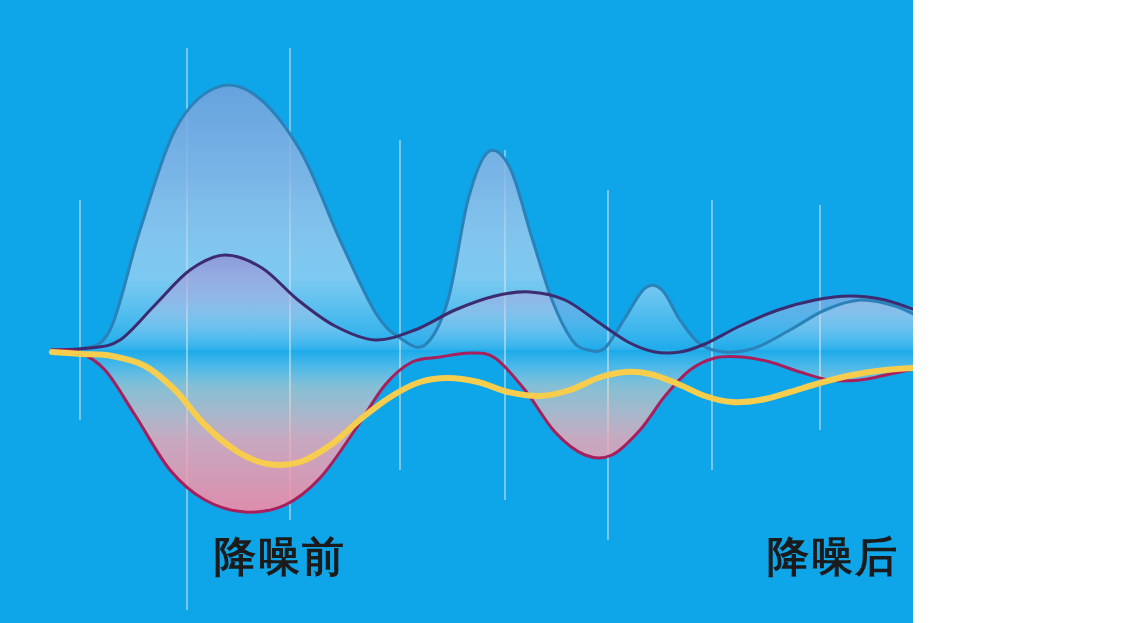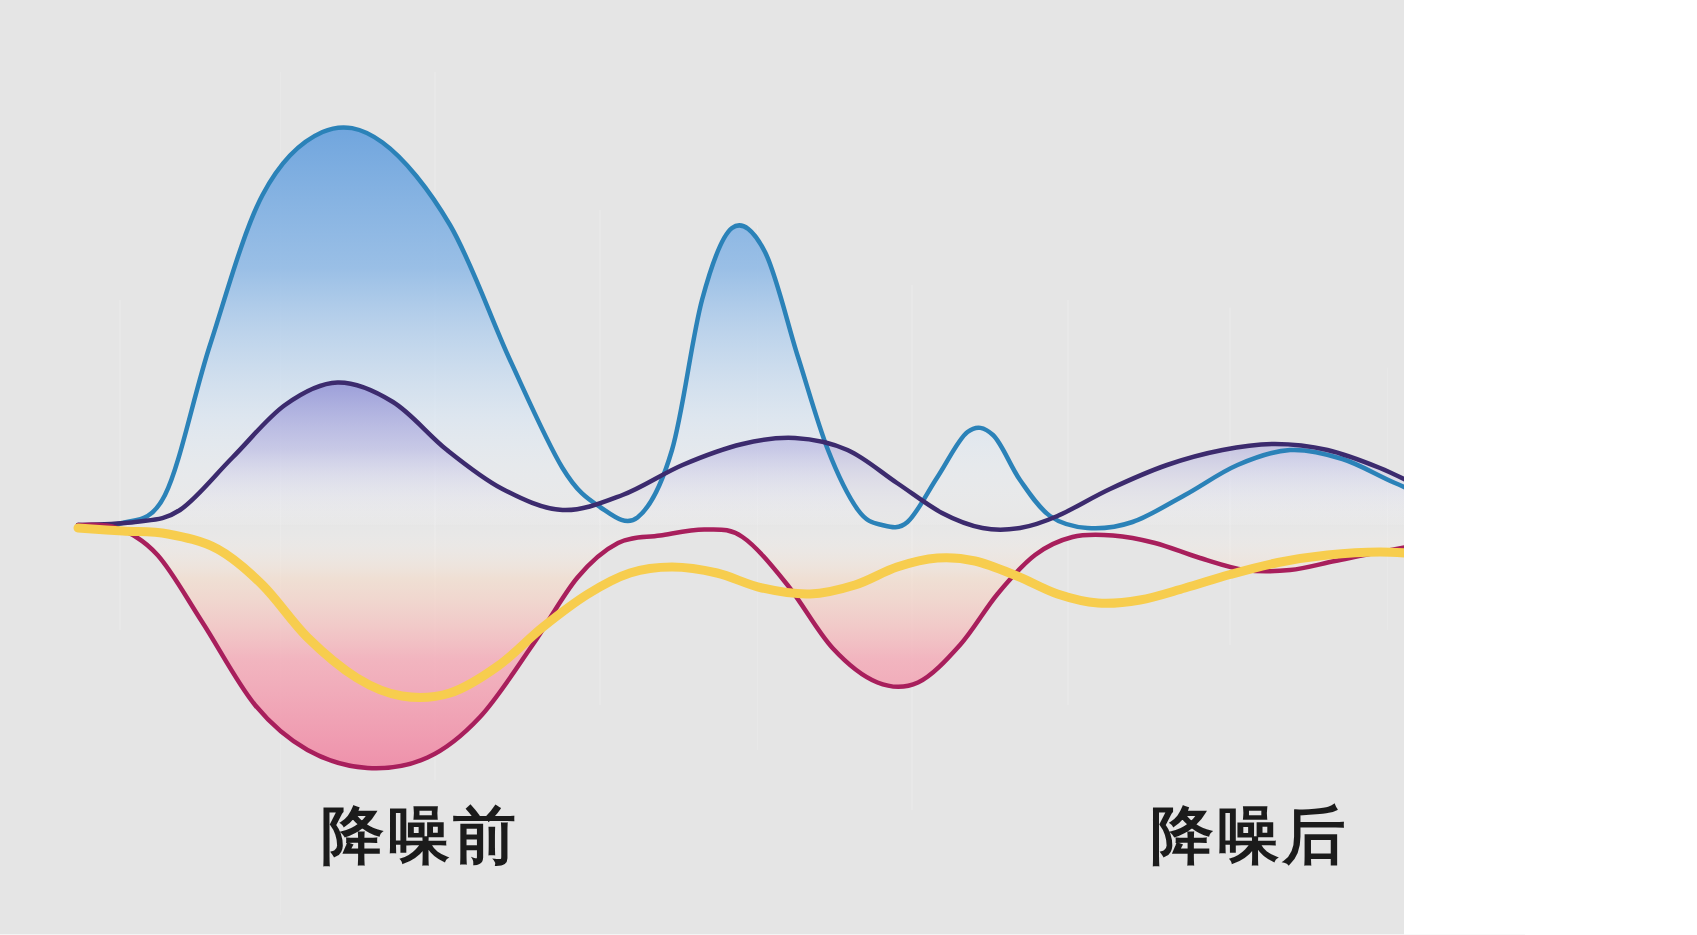--- a/index.html
+++ b/index.html
@@ -7,23 +7,22 @@
     padding: 0;
     background: #ffffff;
   }
   body {
     font-family: "DejaVu Sans", "Liberation Sans", sans-serif;
   }
   #stage {
     position: relative;
     width: 913px;
     height: 623px;
-    background: #e5e5e5;
+    background: #0ea5e9;
     overflow: hidden;
-    padding-left: 23px;
   }
   #wave-svg {
     position: absolute;
     left: 0;
     top: 0;
     width: 1131px;
     height: 623px;
     display: block;
   }
   .caption {

